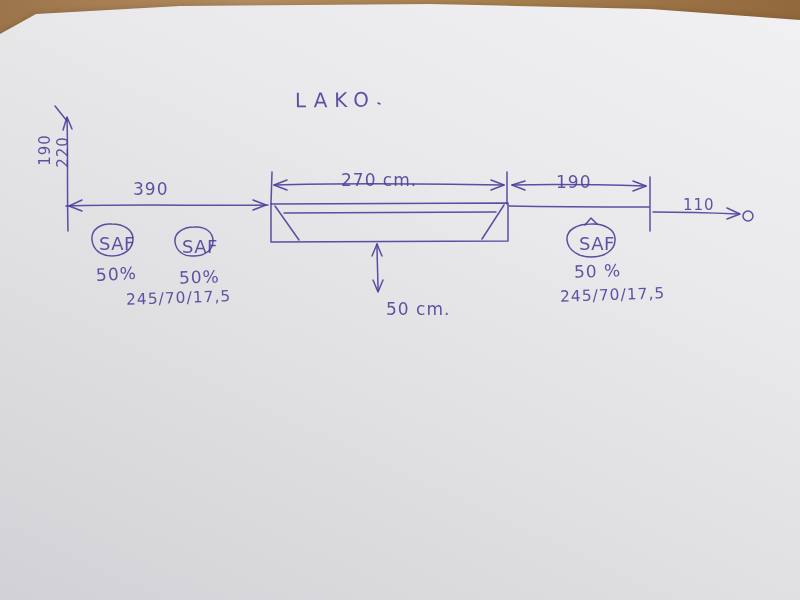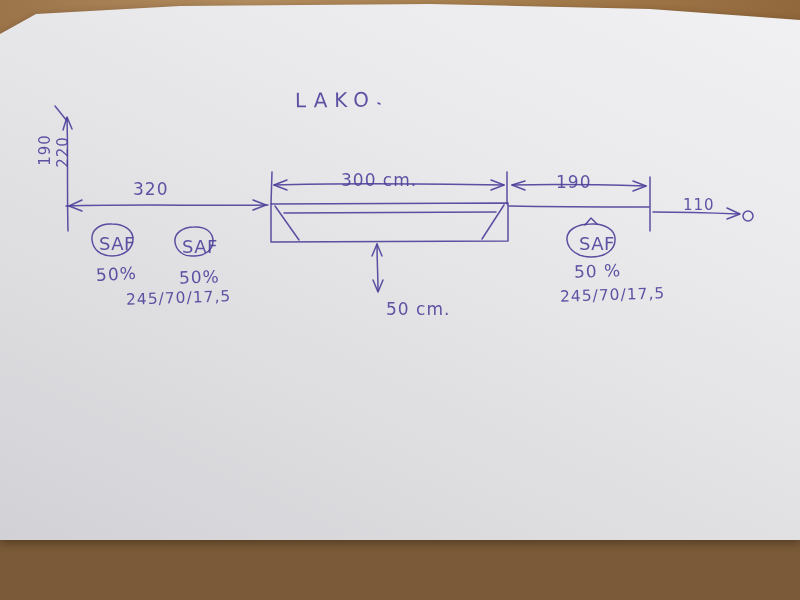--- a/index.html
+++ b/index.html
@@ -7,21 +7,21 @@
     --paper:#e7e7ea;
     --table:#a8804f;
   }
   *{margin:0;padding:0;box-sizing:border-box}
   html,body{width:800px;height:600px;overflow:hidden}
   body{
     font-family:"DejaVu Sans",sans-serif;
     background:#7a5a38;
   }
   .scene{
-    position:relative;width:800px;height:540px;
+    position:relative;width:800px;height:600px;
     background:linear-gradient(100deg,#9c744a 0%,#b48e60 28%,var(--table) 55%,#8a6036 100%);
   }
   .paper-wrap{
     position:absolute;inset:0;
     filter:drop-shadow(0 3px 4px rgba(40,25,10,.45));
   }
   .paper{
     position:absolute;inset:0;
     background:linear-gradient(205deg,#f1f1f4 0%,#e9e9ec 35%,#e0e0e3 62%,#d2d1d5 100%);
     clip-path:polygon(0 34px,36px 14px,180px 6px,430px 4px,650px 9px,800px 20px,800px 600px,0 600px);
@@ -117,22 +117,22 @@
       <path d="M378,103 L380,104"></path>
     </g>
   </svg>
 
   <div class="labels">
     <div class="lbl title" style="left:295px;top:88px">LAKO</div>
 
     <div class="lbl rot" style="left:29px;top:141px">190</div>
     <div class="lbl rot" style="left:47px;top:143px">220</div>
 
-    <div class="lbl" style="left:133px;top:179px">320</div>
-    <div class="lbl" style="left:341px;top:170px">300 cm.</div>
+    <div class="lbl" style="left:133px;top:179px">390</div>
+    <div class="lbl" style="left:341px;top:170px">270 cm.</div>
     <div class="lbl" style="left:556px;top:172px">190</div>
     <div class="lbl small" style="left:683px;top:196px">110</div>
     <div class="lbl" style="left:386px;top:299px">50 cm.</div>
 
     <div class="lbl saf" style="left:99px;top:233px">SAF</div>
     <div class="lbl saf" style="left:182px;top:236px">SAF</div>
     <div class="lbl saf" style="left:579px;top:233px">SAF</div>
 
     <div class="lbl" style="left:96px;top:264px;transform:rotate(-3deg)">50%</div>
     <div class="lbl" style="left:179px;top:267px;transform:rotate(-2deg)">50%</div>

